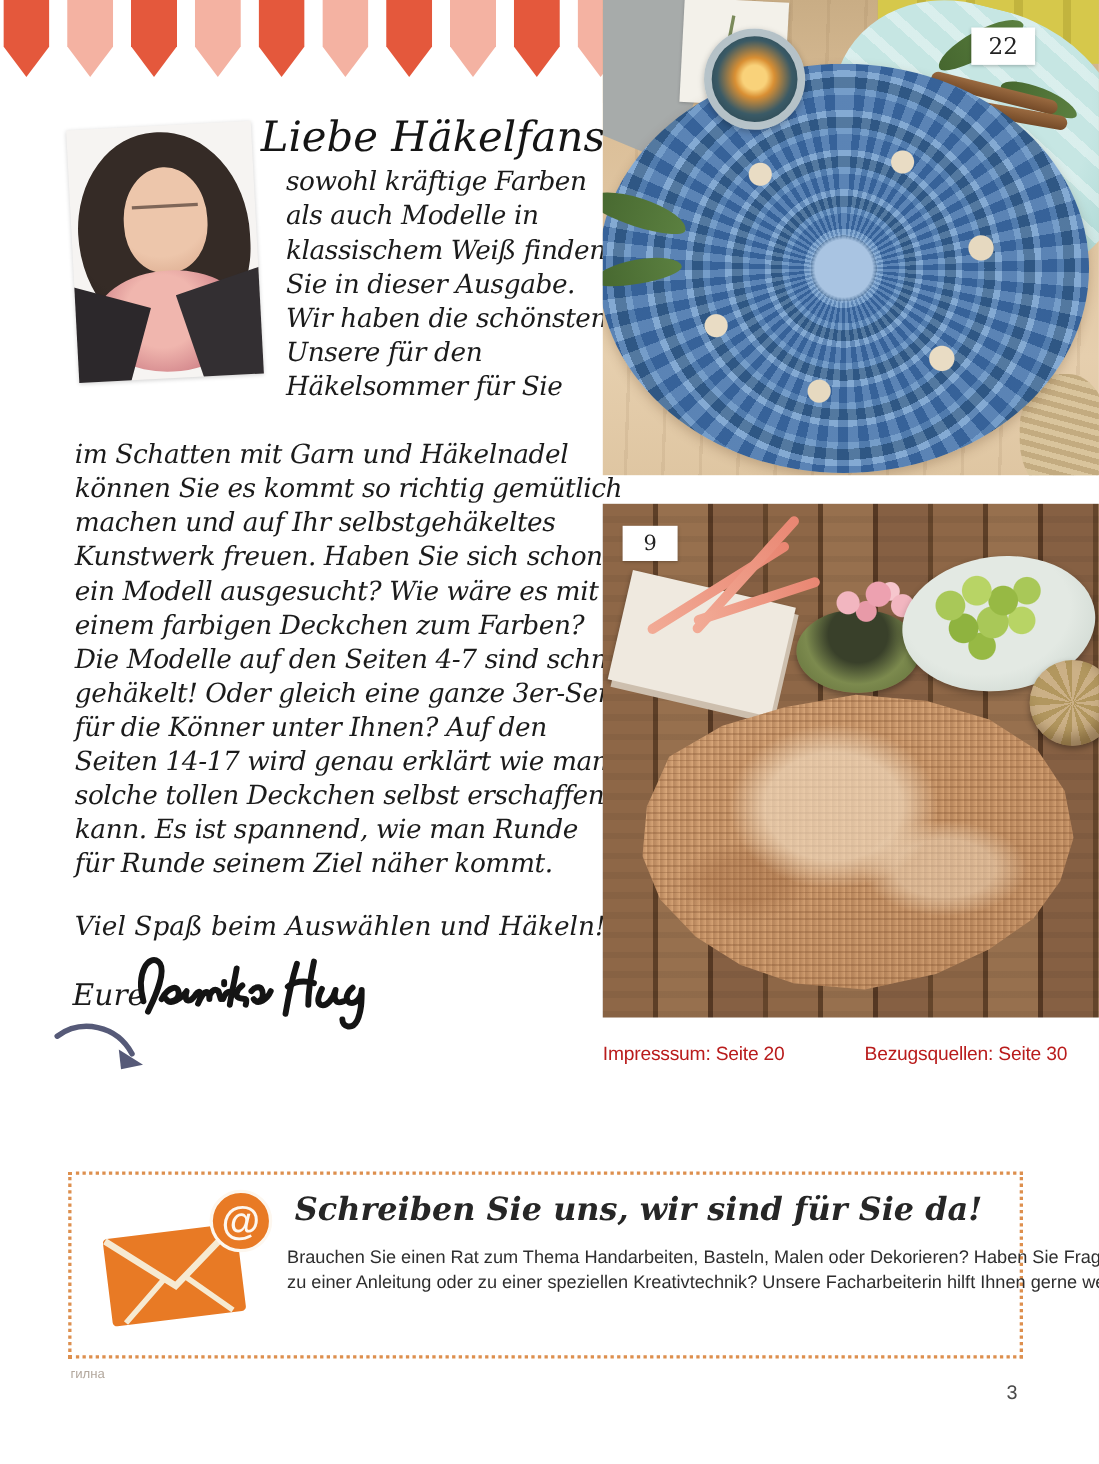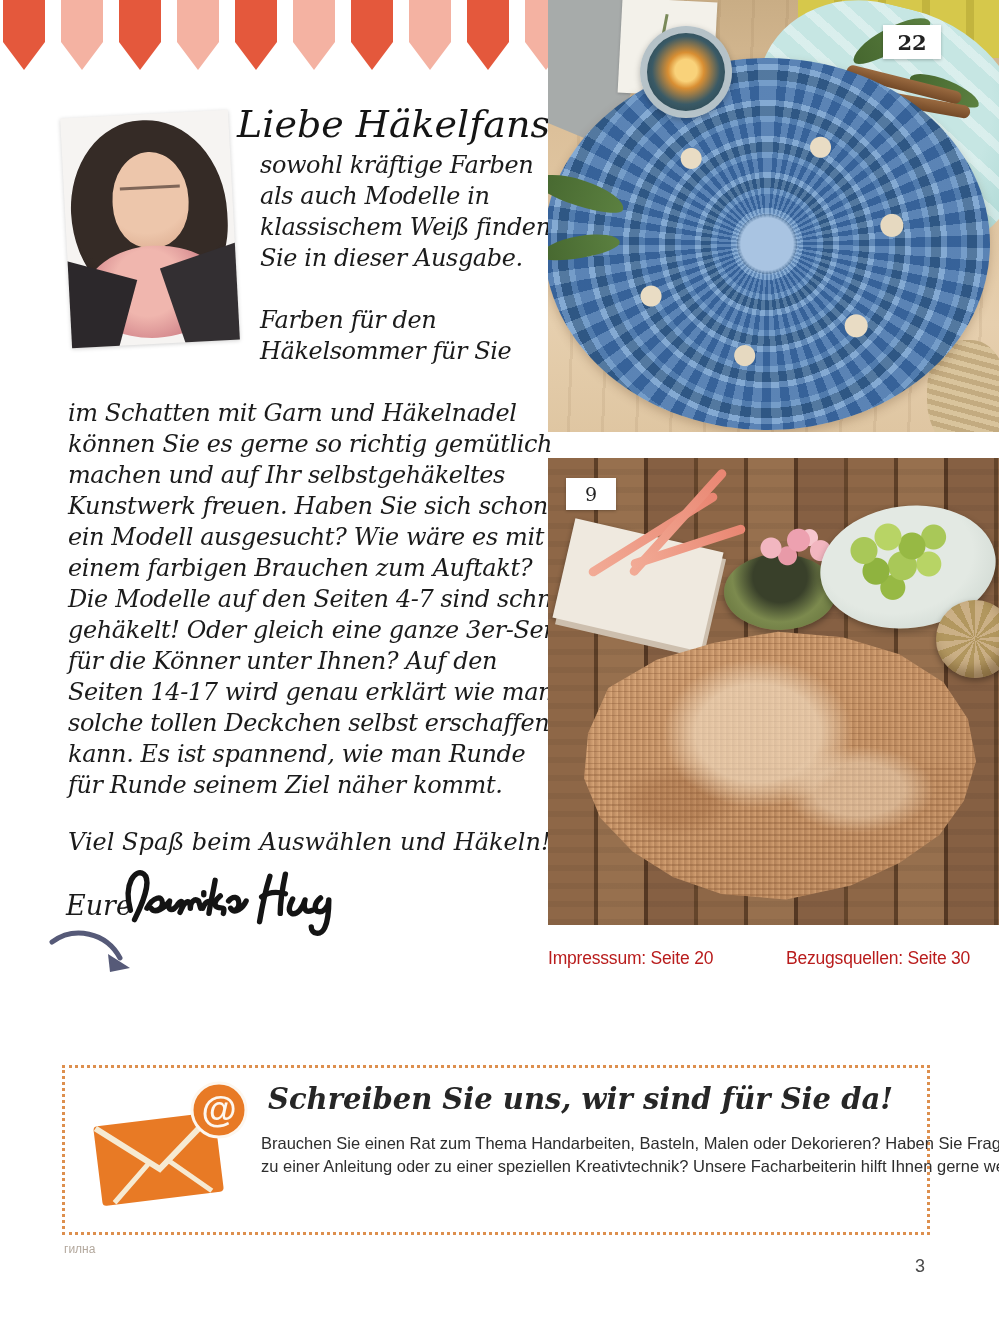--- a/index.html
+++ b/index.html
@@ -36,21 +36,21 @@
   .jacket-r{position:absolute;right:-30px;top:140px;width:90px;height:130px;background:#332f32;transform:rotate(-16deg);}
   
   .note-box{position:absolute;left:140px;top:952px;width:358px;height:88px;border:2px dashed #4c4f6b;
       border-radius:16px;padding:12px 0 0 28px;box-sizing:border-box;}
   .note-line{font-size:16.5px;color:#3a3a3a;line-height:24px;white-space:nowrap;}
   .note-link{color:#9a9a9a;text-decoration:none;}
   
   .photo{position:absolute;left:548px;width:451px;overflow:hidden;}
   #photo-top{top:0;height:432px;background:
       repeating-linear-gradient(92deg,rgba(125,95,60,.10) 0 3px,rgba(0,0,0,0) 3px 34px),
-      linear-gradient(180deg,#c9ad85 0,#dcc09a 30%,#e6cfae 75%,#dfc6a2 100%); font-weight: bold;}
+      linear-gradient(180deg,#c9ad85 0,#dcc09a 30%,#e6cfae 75%,#dfc6a2 100%);}
   #photo-bottom{top:458px;height:467px;background:
       repeating-linear-gradient(0deg,rgba(0,0,0,.05) 0 6px,rgba(0,0,0,0) 6px 18px),
       repeating-linear-gradient(90deg,#8e6747 0 46px,#5d3f27 46px 50px,#97704e 50px 96px,
         #553823 96px 100px,#866043 100px 146px,#64452b 146px 150px);}
   .badge{position:absolute;background:#ffffff;display:flex;align-items:center;justify-content:center;
       font-family:"DejaVu Serif",serif;font-size:21px;color:#222;box-shadow:0 1px 3px rgba(0,0,0,.25);}
   
   .stone{position:absolute;left:0;top:0;width:112px;height:150px;background:#a7abaa;
       clip-path:polygon(0 0,100% 0,58% 100%,0 82%);}
   .card{position:absolute;left:72px;top:0;width:95px;height:95px;background:#f3f1ea;transform:rotate(3deg);
@@ -158,28 +158,29 @@
     <div class="scarf"></div>
     <div class="jacket-l"></div>
     <div class="jacket-r"></div>
   </div>
 
   <div class="letter-heading">Liebe Häkelfans,</div>
   <div class="lw" style="top:150px">sowohl kräftige Farben</div>
   <div class="lw" style="top:181px">als auch Modelle in</div>
   <div class="lw" style="top:212px">klassischem Weiß finden</div>
   <div class="lw" style="top:243px">Sie in dieser Ausgabe.</div>
-  <div class="lw" style="top:305px">Farben für den</div>
+  <div class="lw" style="top:274px">Wir haben die schönsten</div>
+  <div class="lw" style="top:305px">Unsere für den</div>
   <div class="lw" style="top:336px">Häkelsommer für Sie</div>
   <div class="lf" style="top:398px">im Schatten mit Garn und Häkelnadel</div>
-  <div class="lf" style="top:429px">können Sie es gerne so richtig gemütlich</div>
+  <div class="lf" style="top:429px">können Sie es kommt so richtig gemütlich</div>
   <div class="lf" style="top:460px">machen und auf Ihr selbstgehäkeltes</div>
   <div class="lf" style="top:491px">Kunstwerk freuen. Haben Sie sich schon</div>
   <div class="lf" style="top:522px">ein Modell ausgesucht? Wie wäre es mit</div>
-  <div class="lf" style="top:553px">einem farbigen Brauchen zum Auftakt?</div>
+  <div class="lf" style="top:553px">einem farbigen Deckchen zum Farben?</div>
   <div class="lf" style="top:584px">Die Modelle auf den Seiten 4-7 sind schnell</div>
   <div class="lf" style="top:615px">gehäkelt! Oder gleich eine ganze 3er-Serie</div>
   <div class="lf" style="top:646px">für die Könner unter Ihnen? Auf den</div>
   <div class="lf" style="top:677px">Seiten 14-17 wird genau erklärt wie man</div>
   <div class="lf" style="top:708px">solche tollen Deckchen selbst erschaffen</div>
   <div class="lf" style="top:739px">kann. Es ist spannend, wie man Runde</div>
   <div class="lf" style="top:770px">für Runde seinem Ziel näher kommt.</div>
   <div class="closing-line">Viel Spaß beim Auswählen und Häkeln!</div>
   <div class="salutation">Eure</div>
 

